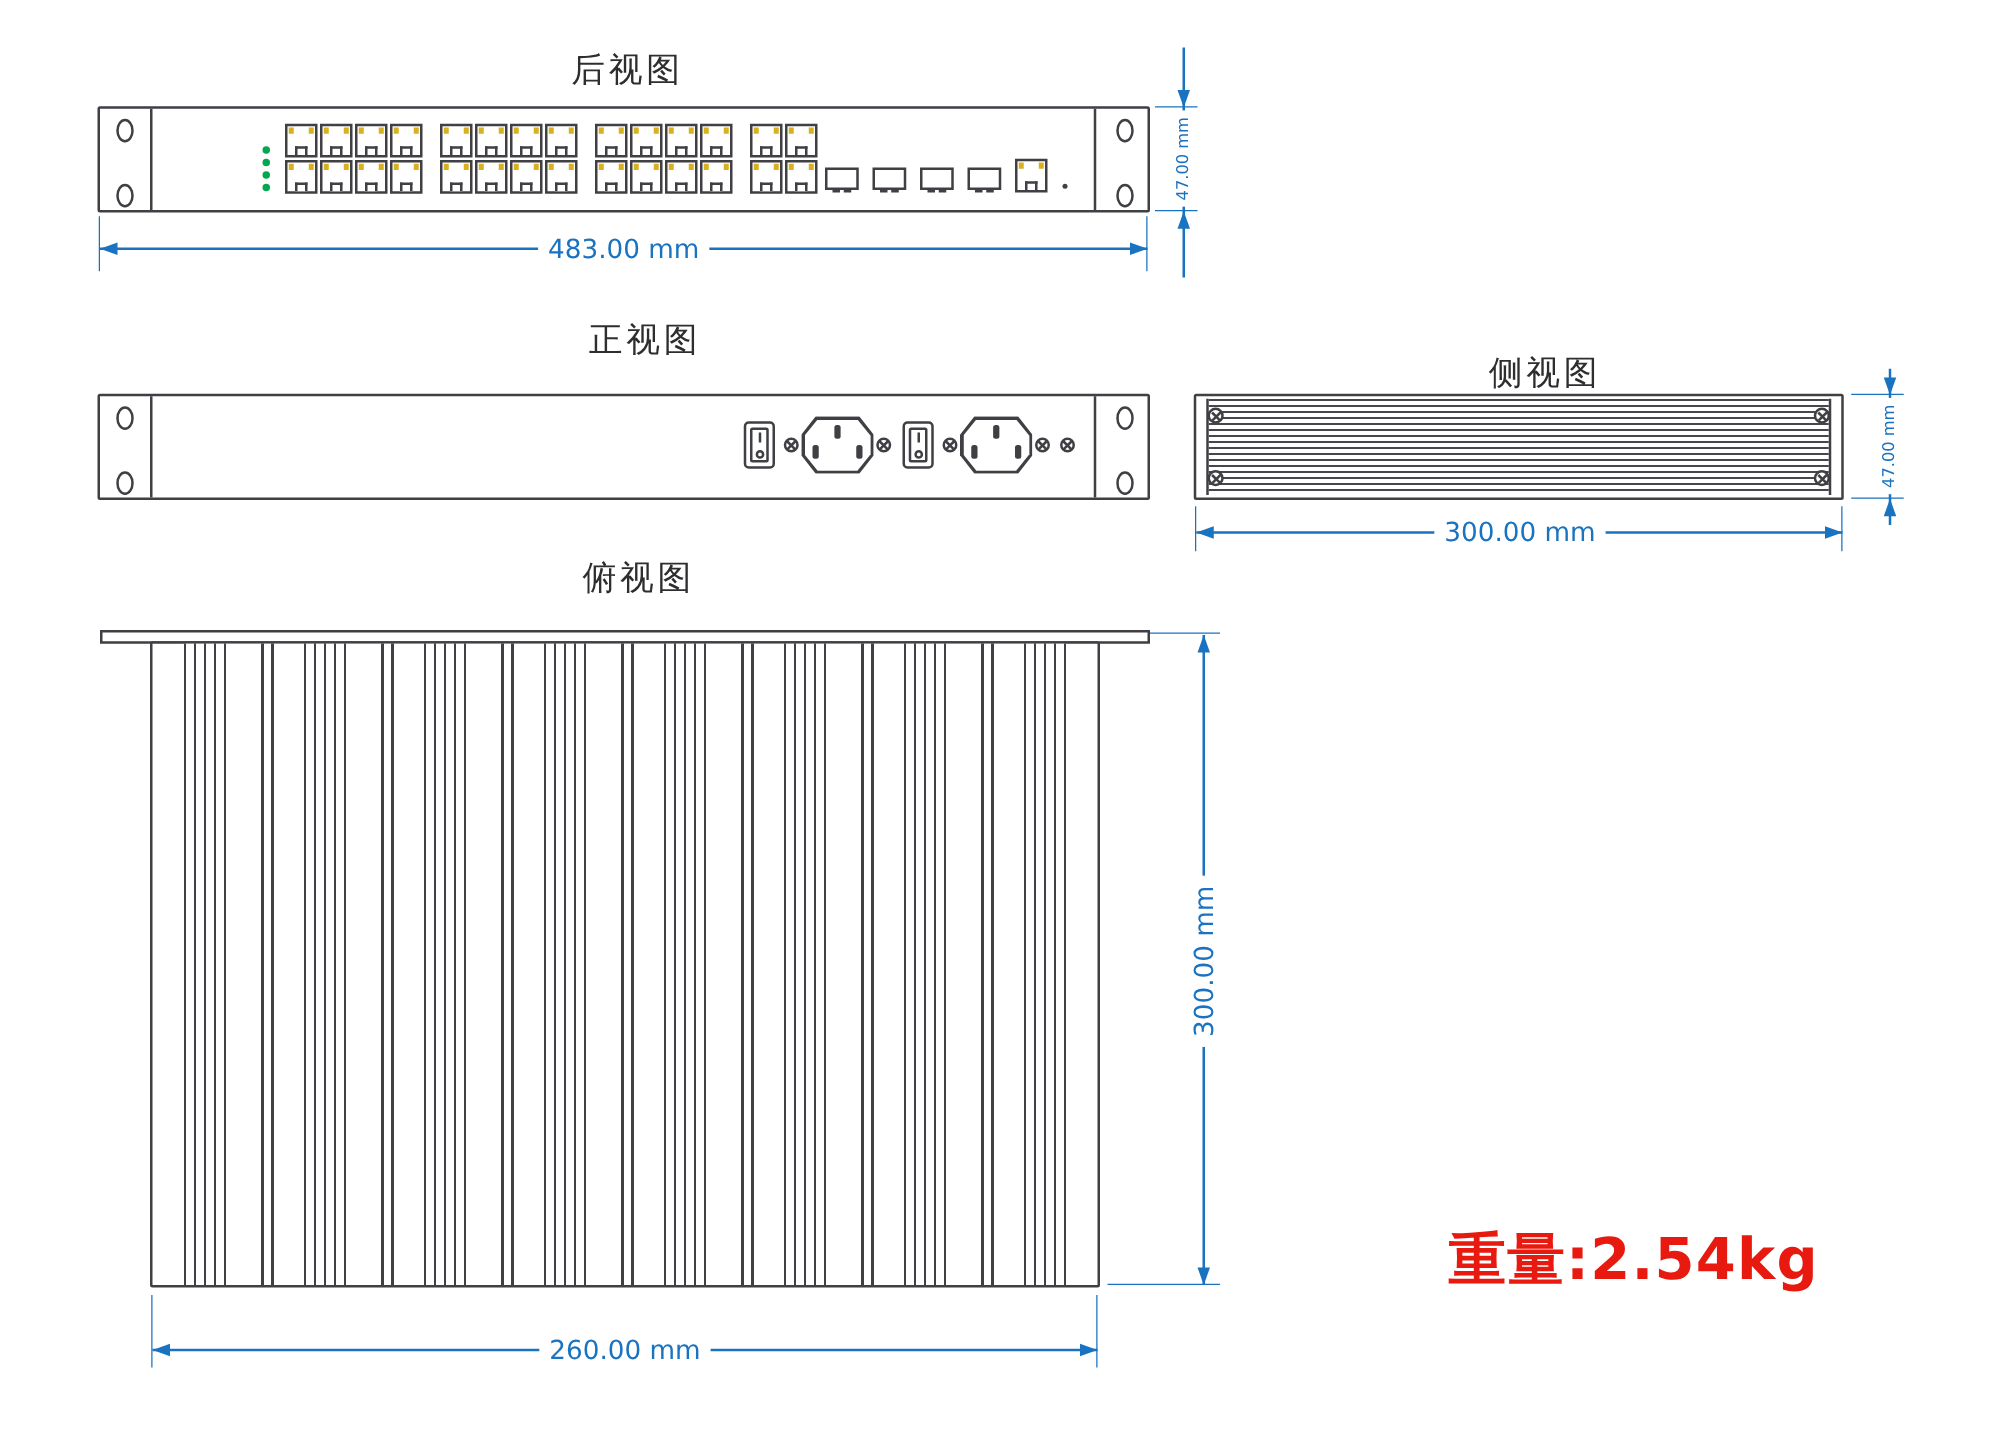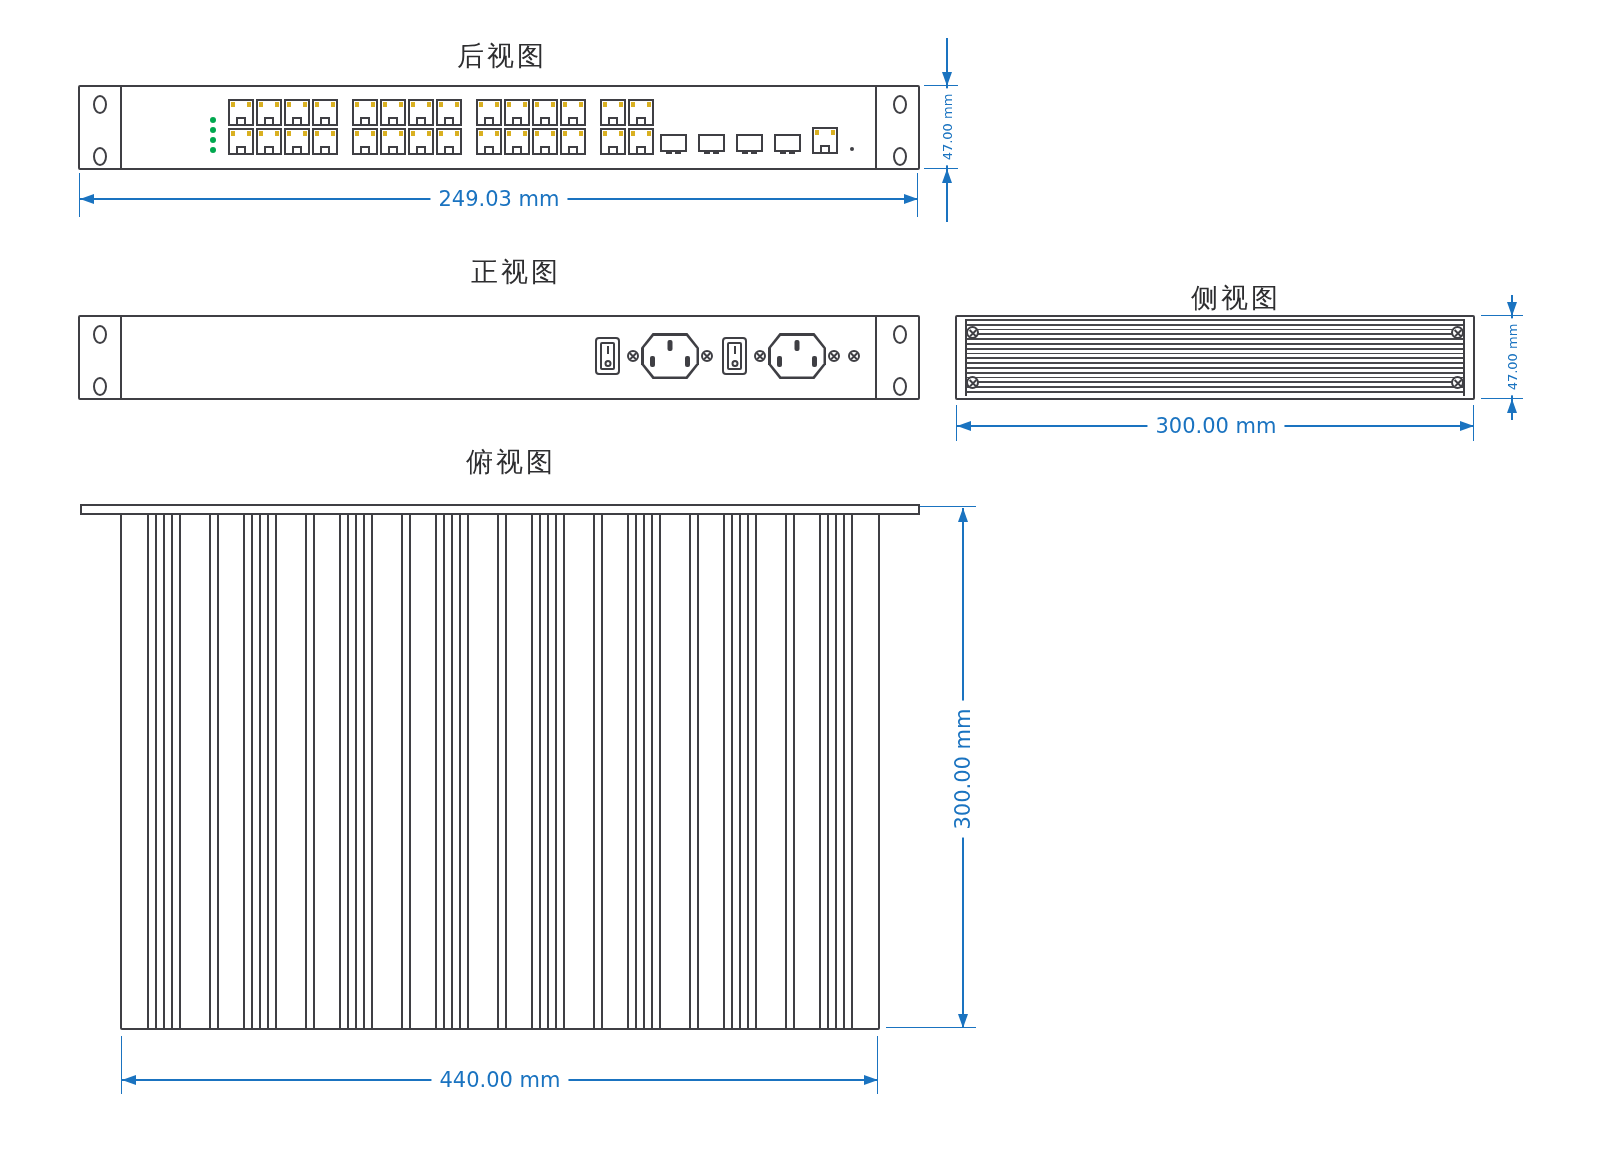--- a/index.html
+++ b/index.html
@@ -252,21 +252,21 @@
         <i class="pr"></i>
         <i class="sl"></i>
       </div>
     </div>
 
   <div class="abs ext-v" style="left:79px;top:173px;height:44px"></div>
   <div class="abs ext-v" style="left:917px;top:173px;height:44px"></div>
   <div class="abs dimline-h" style="left:80px;top:198px;width:838px"></div>
   <div class="abs ar ar-l" style="left:80px;top:194px"></div>
   <div class="abs ar ar-r" style="left:904px;top:194px"></div>
-  <div class="dim-label center-h" style="left:499px;top:199px">249.03 mm</div>
+  <div class="dim-label center-h" style="left:499px;top:199px">483.00 mm</div>
 
   <div class="abs ext-h" style="left:924px;top:85px;width:34px"></div>
   <div class="abs ext-h" style="left:924px;top:168px;width:34px"></div>
   <div class="abs dimline-v" style="left:946px;top:38px;height:184px"></div>
   <div class="abs ar ar-d" style="left:942px;top:72px"></div>
   <div class="abs ar ar-u" style="left:942px;top:169px"></div>
   <div class="dim-label-sm center-rot" style="left:947px;top:127px">47.00 mm</div>
 
   <div class="center-h view-title" style="left:516px;top:272px">正视图</div>
 
@@ -344,16 +344,17 @@
   <div class="abs dimline-v" style="left:962px;top:508px;height:520px"></div>
   <div class="abs ar ar-u" style="left:958px;top:508px"></div>
   <div class="abs ar ar-d" style="left:958px;top:1014px"></div>
   <div class="dim-label center-rot" style="left:963px;top:769px">300.00 mm</div>
 
   <div class="abs ext-v" style="left:121px;top:1036px;height:58px"></div>
   <div class="abs ext-v" style="left:877px;top:1036px;height:58px"></div>
   <div class="abs dimline-h" style="left:122px;top:1079px;width:756px"></div>
   <div class="abs ar ar-l" style="left:122px;top:1075px"></div>
   <div class="abs ar ar-r" style="left:864px;top:1075px"></div>
-  <div class="dim-label center-h" style="left:500px;top:1080px">440.00 mm</div>
-
+  <div class="dim-label center-h" style="left:500px;top:1080px">260.00 mm</div>
+
+  <div class="weight center-h" style="left:1307px;top:1008px">重量:2.54kg</div>
 
 </div>
 
 </body></html>

